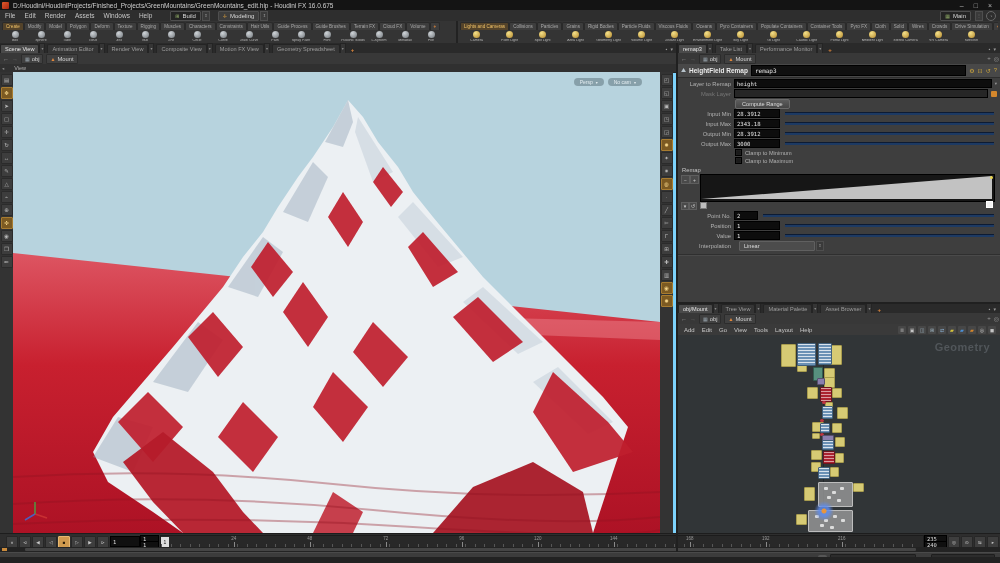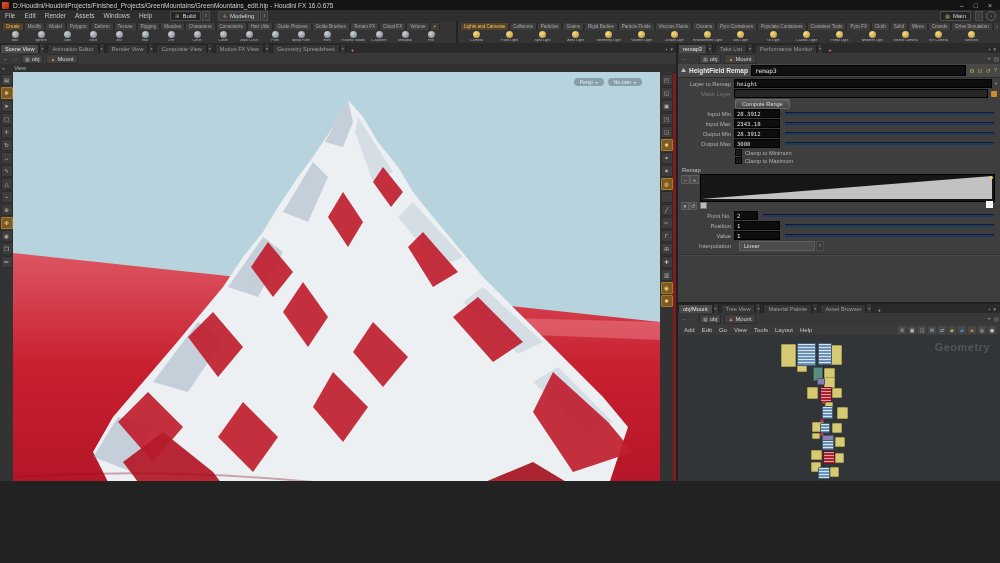--- a/index.html
+++ b/index.html
@@ -1,16 +1,16 @@
 <!DOCTYPE html>
 <html><head>
 <meta charset="utf-8">
 <style>
   html,body{margin:0;padding:0;background:#222;}
-  #app{position:relative;width:1000px;height:481px;background:#7f1d1d;overflow:hidden;
+  #app{position:relative;width:1000px;height:557px;background:#7dd3fc;overflow:hidden;
        font-family:"Liberation Sans","DejaVu Sans",sans-serif;color:#c8c8c8;font-size:7px;
        -webkit-font-smoothing:antialiased;}
   .abs{position:absolute;}
   
   #titlebar{left:0;top:0;width:1000px;height:10px;background:#141414;display:flex;align-items:center;}
   #app-icon{width:7px;height:7px;margin:0 4px 0 2px;background:linear-gradient(135deg,#e05a2b,#a82612);border-radius:1px;}
   #title-text{font-size:6.5px;color:#cfcfcf;white-space:nowrap;}
   #win-controls{margin-left:auto;display:flex;gap:10px;padding-right:8px;color:#b5b5b5;font-size:7px;}
   .winbtn{cursor:default;}
   

